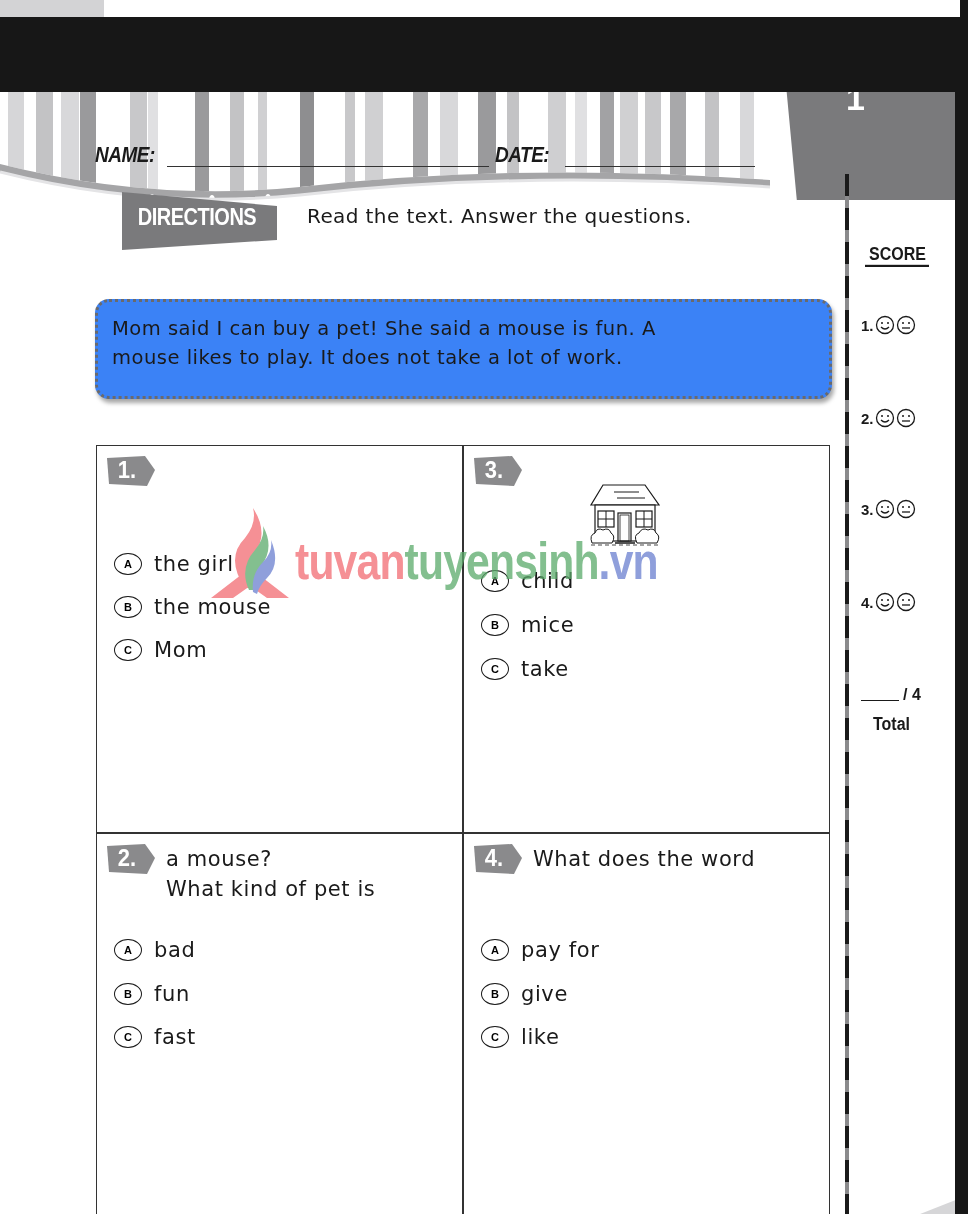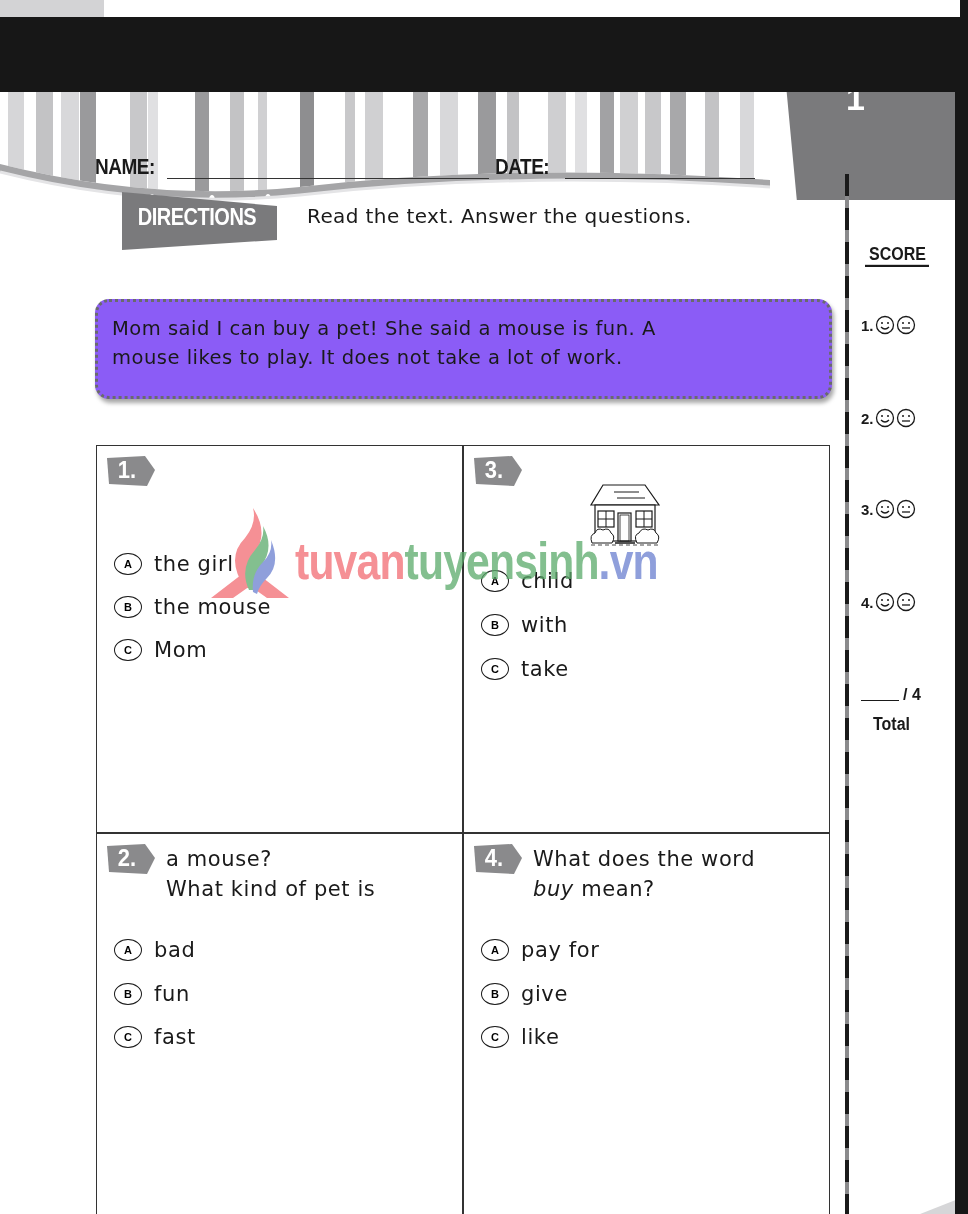--- a/index.html
+++ b/index.html
@@ -12,32 +12,32 @@
   .dark-band { position: absolute; left: 0; top: 17px; width: 968px; height: 75px; background: #171717; }
 
   .page { position: absolute; left: 0; top: 92px; width: 955px; height: 1122px; background: #fff; overflow: hidden; }
   .right-bar { position: absolute; left: 955px; top: 17px; width: 13px; height: 1197px; background: #171717; }
 
   .banner { position: absolute; left: 0; top: 0; width: 955px; height: 130px; }
 
   .week-tab { position: absolute; left: 770px; top: 0; width: 185px; height: 100px; }
   .day-num { position: absolute; left: 803px; top: 16px; width: 105px; text-align: center; color: #fff; font-family: "Liberation Sans", sans-serif; font-weight: 700; font-size: 34px; line-height: 40px; }
 
-  .name-row { position: absolute; left: 95px; top: 64px; width: 670px; height: 30px; }
+  .name-row { position: absolute; left: 95px; top: 52px; width: 670px; height: 30px; font-style: italic; }
   .name-label, .date-label { position: absolute; top: 0; font-family: "Liberation Sans", sans-serif; font-weight: 700; font-size: 19px; letter-spacing: -0.5px; color: #1a1a1a; transform: scaleY(1.15); }
   .name-label { left: 0; }
   .name-line { position: absolute; left: 72px; top: 22px; width: 322px; border-bottom: 1.5px solid #333; }
   .date-label { left: 400px; }
   .date-line { position: absolute; left: 470px; top: 22px; width: 190px; border-bottom: 1.5px solid #333; }
 
   .directions-badge { position: absolute; left: 119px; top: 100px; width: 160px; height: 58px; }
   .directions-text { position: absolute; left: 122px; top: 114px; width: 150px; text-align: center; font-family: "Liberation Sans", sans-serif; font-weight: 700; font-size: 20px; color: #fff; letter-spacing: -0.5px; transform: scaleY(1.2); }
   .directions-instr { position: absolute; left: 307px; top: 112px; font-size: 20px; color: #1a1a1a; letter-spacing: 0.4px; }
 
-  .passage { position: absolute; left: 95px; top: 207px; width: 737px; height: 100px; background: #8b5cf6; border: 3px dotted #6a6a6c; border-radius: 14px; box-shadow: 2px 4px 4px rgba(0,0,0,0.35); padding: 12px 14px; }
+  .passage { position: absolute; left: 95px; top: 207px; width: 737px; height: 100px; background: #3b82f6; border: 3px dotted #6a6a6c; border-radius: 14px; box-shadow: 2px 4px 4px rgba(0,0,0,0.35); padding: 12px 14px; }
   .passage p { font-size: 19.5px; line-height: 29px; color: #1a1a1a; letter-spacing: 0.5px; }
 
   .divider { position: absolute; left: 845px; top: 82px; width: 4px; height: 1040px; background: repeating-linear-gradient(to bottom, #1a1a1a 0 22px, #8a8a8c 22px 34px); }
 
   .score-col { position: absolute; left: 855px; top: 150px; width: 90px; font-family: "Liberation Sans", sans-serif; color: #1a1a1a; }
   .score-title { position: absolute; left: 10px; top: 4px; font-weight: 700; font-size: 16px; border-bottom: 2px solid #1a1a1a; padding: 0 3px 0 4px; transform: scaleY(1.1); }
   .score-item { position: absolute; left: 6px; font-weight: 700; font-size: 15px; display: flex; align-items: center; gap: 1px; }
   .face { width: 20px; height: 20px; display: inline-block; }
   .total-line { position: absolute; left: 6px; top: 480px; font-weight: 700; font-size: 16px; }
   .total-line .blank { display: inline-block; width: 38px; border-bottom: 1.5px solid #1a1a1a; margin-right: 4px; vertical-align: -1px; }
@@ -262,21 +262,21 @@
         <path d="M48 60 Q44 52 50 50 Q53 44 59 47 Q65 44 67 50 Q72 53 68 60 Z" fill="#fff" stroke="#1a1a1a" stroke-width="1"></path>
         <line x1="26" y1="60" x2="46" y2="60" stroke="#1a1a1a" stroke-width="1.5"></line>
         <line x1="2" y1="62" x2="70" y2="62" stroke="#1a1a1a" stroke-width="0.8" stroke-dasharray="4 3"></line>
       </svg>
       <div class="opt" style="top:123px;">
           <span class="opt-bubble">A</span>
           <span class="opt-text">child</span>
         </div>
       <div class="opt" style="top:167px;">
           <span class="opt-bubble">B</span>
-          <span class="opt-text">with</span>
+          <span class="opt-text">mice</span>
         </div>
       <div class="opt" style="top:211px;">
           <span class="opt-bubble">C</span>
           <span class="opt-text">take</span>
         </div>
     </div>
 
     <div class="q" style="left:0;top:388px;height:390px;">
       <svg class="q-badge" viewBox="0 0 50 30">
           <path d="M2 2 L40 0 L50 14 L42 30 L4 28 Z" fill="#8a8a8c"></path>
@@ -300,21 +300,20 @@
         </div>
     </div>
 
     <div class="q" style="left:367px;top:388px;height:390px;">
       <svg class="q-badge" viewBox="0 0 50 30">
           <path d="M2 2 L40 0 L50 14 L42 30 L4 28 Z" fill="#8a8a8c"></path>
         </svg>
       <div class="q-badge-num">4.</div>
       <div class="q-text">
         <div>What does the word</div>
-        <div><i>buy</i><span> mean?</span></div>
       </div>
       <div class="opt" style="top:104px;">
           <span class="opt-bubble">A</span>
           <span class="opt-text">pay for</span>
         </div>
       <div class="opt" style="top:148px;">
           <span class="opt-bubble">B</span>
           <span class="opt-text">give</span>
         </div>
       <div class="opt" style="top:191px;">

